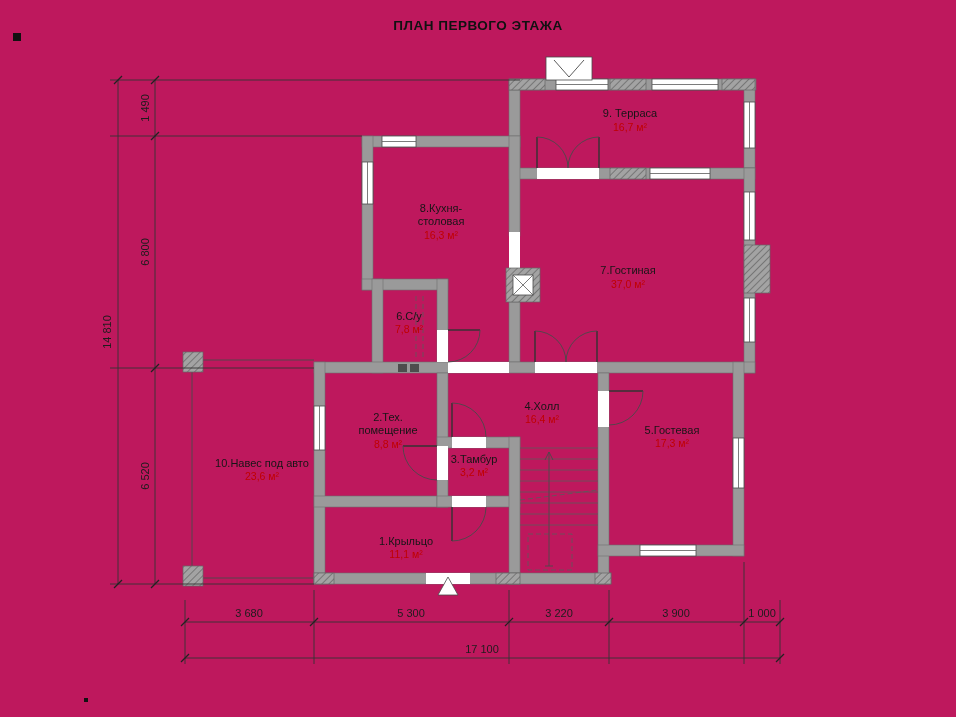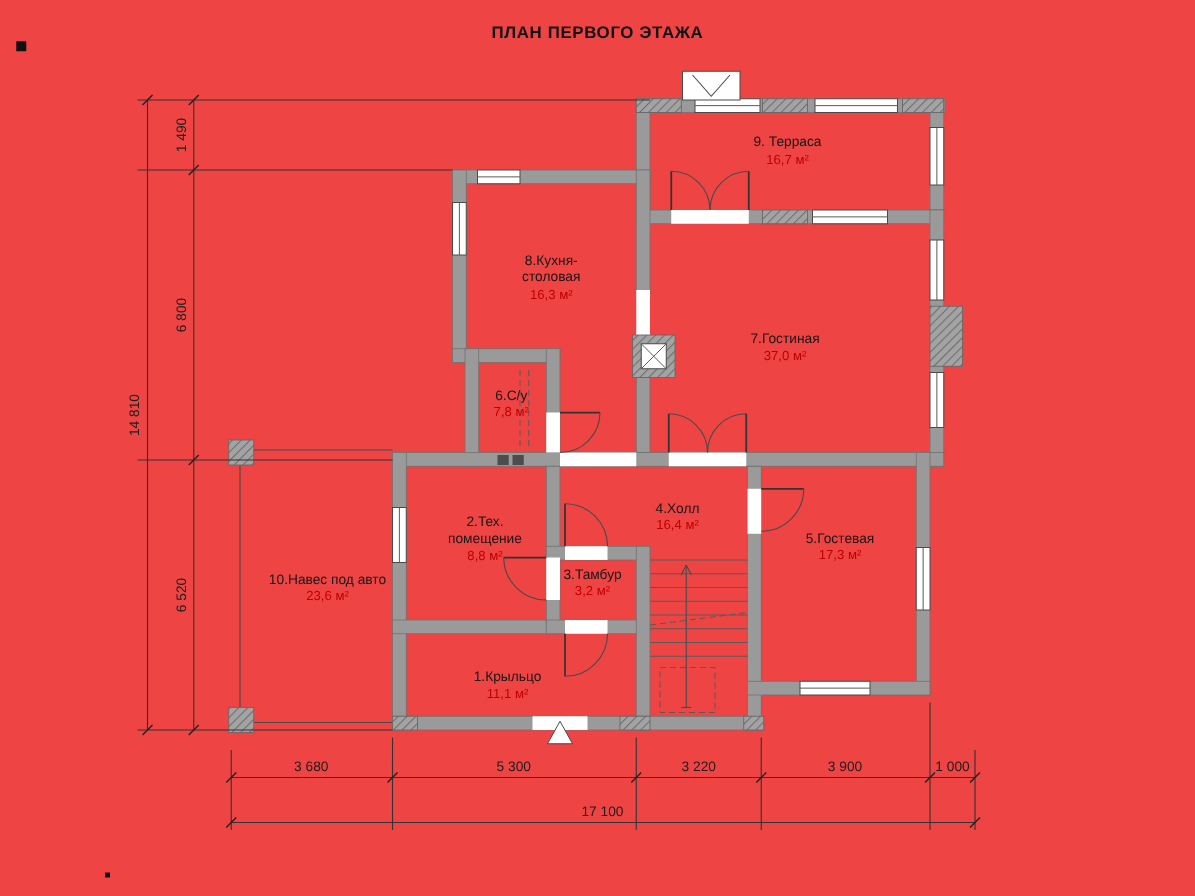--- a/index.html
+++ b/index.html
@@ -1,16 +1,16 @@
 <!DOCTYPE html>
 <html><head>
 <meta charset="utf-8">
 <style>
   html,body{margin:0;padding:0;background:#ffffff;}
-  .page{position:relative;width:956px;height:717px;background:#ef4444;overflow:hidden;
+  .page{position:relative;width:956px;height:717px;background:#be185d;overflow:hidden;
         font-family:"Liberation Sans",sans-serif;}
   svg{display:block;}
   .wall{fill:#9a9a9a;stroke:#6f6f6f;stroke-width:.6;}
   .pier{fill:url(#hatchp);stroke:#666;stroke-width:.7;}
   .open{fill:#ffffff;stroke:none;}
   .win{fill:#ffffff;stroke:#4a4a4a;stroke-width:.8;}
   .thin{stroke:#4a4a4a;stroke-width:.9;fill:none;}
   .thin2{stroke:#5a5a5a;stroke-width:.8;fill:none;}
   .dash{stroke:#5a5a5a;stroke-width:.8;fill:none;stroke-dasharray:5 3;}
   .dim{stroke:#333333;stroke-width:.9;fill:none;}

